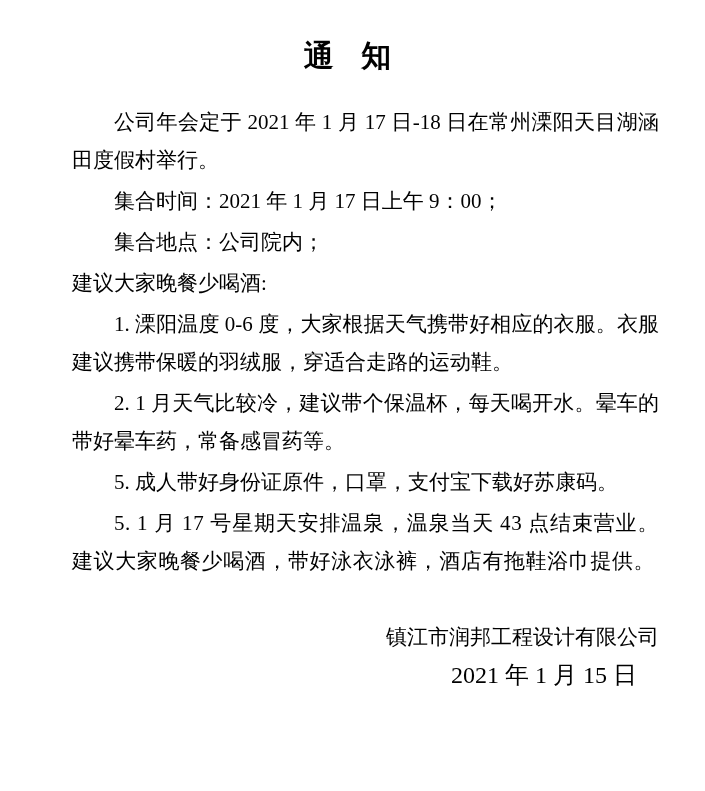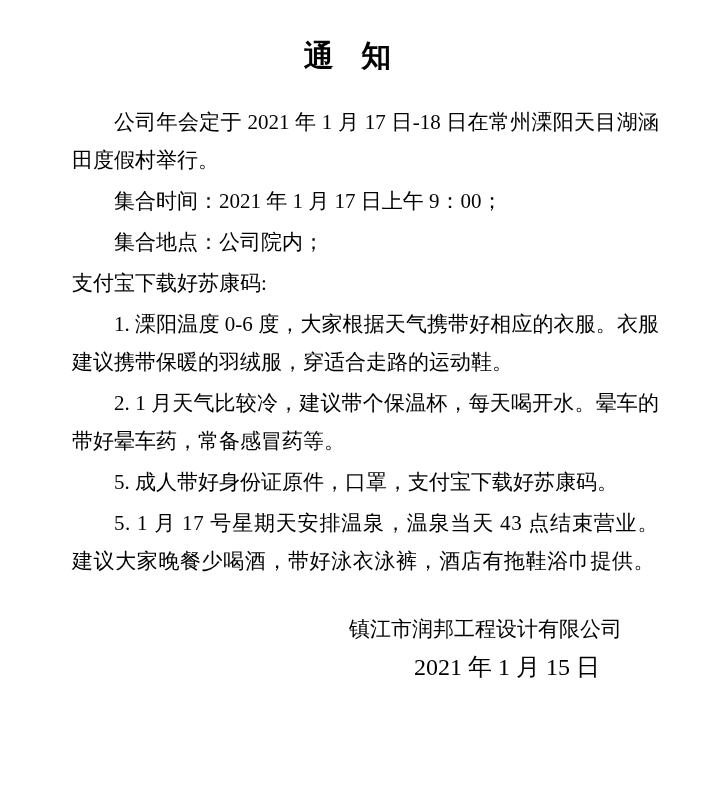--- a/index.html
+++ b/index.html
@@ -44,22 +44,22 @@
   p.indent {
     text-indent: 42px;
   }
   p.noindent {
     text-indent: 0;
   }
   p.spaced {
     letter-spacing: 0.6px;
   }
   .signature-block {
-    padding: 0 77px 0 72px;
-    margin-top: 30px;
+    padding: 0 40px 0 72px;
+    margin-top: 38px;
   }
   p.sign {
     font-size: 21px;
     line-height: 38px;
     margin: 0;
     text-align: right;
     padding-right: 6px;
     font-family: "Liberation Serif", "DejaVu Serif", serif;
   }
   p.sign-date {
@@ -75,21 +75,21 @@
 <body>
 
 <div class="page">
 
   <div class="doc-title">通 知</div>
 
   <div class="body-block">
     <p class="para indent">公司年会定于 2021 年 1 月 17 日-18 日在常州溧阳天目湖涵田度假村举行。</p>
     <p class="para indent">集合时间：2021 年 1 月 17 日上午 9：00；</p>
     <p class="para indent">集合地点：公司院内；</p>
-    <p class="para noindent">支付宝下载好苏康码:</p>
+    <p class="para noindent">建议大家晚餐少喝酒:</p>
     <p class="para indent">1. 溧阳温度 0-6 度，大家根据天气携带好相应的衣服。衣服建议携带保暖的羽绒服，穿适合走路的运动鞋。</p>
     <p class="para indent">2. 1 月天气比较冷，建议带个保温杯，每天喝开水。晕车的带好晕车药，常备感冒药等。</p>
     <p class="para indent">5. 成人带好身份证原件，口罩，支付宝下载好苏康码。</p>
     <p class="para indent spaced">5. 1 月 17 号星期天安排温泉，温泉当天 43 点结束营业。建议大家晚餐少喝酒，带好泳衣泳裤，酒店有拖鞋浴巾提供。</p>
   </div>
 
   <div class="signature-block">
     <p class="sign">镇江市润邦工程设计有限公司</p>
     <p class="sign-date">2021 年 1 月 15 日</p>
   </div>

